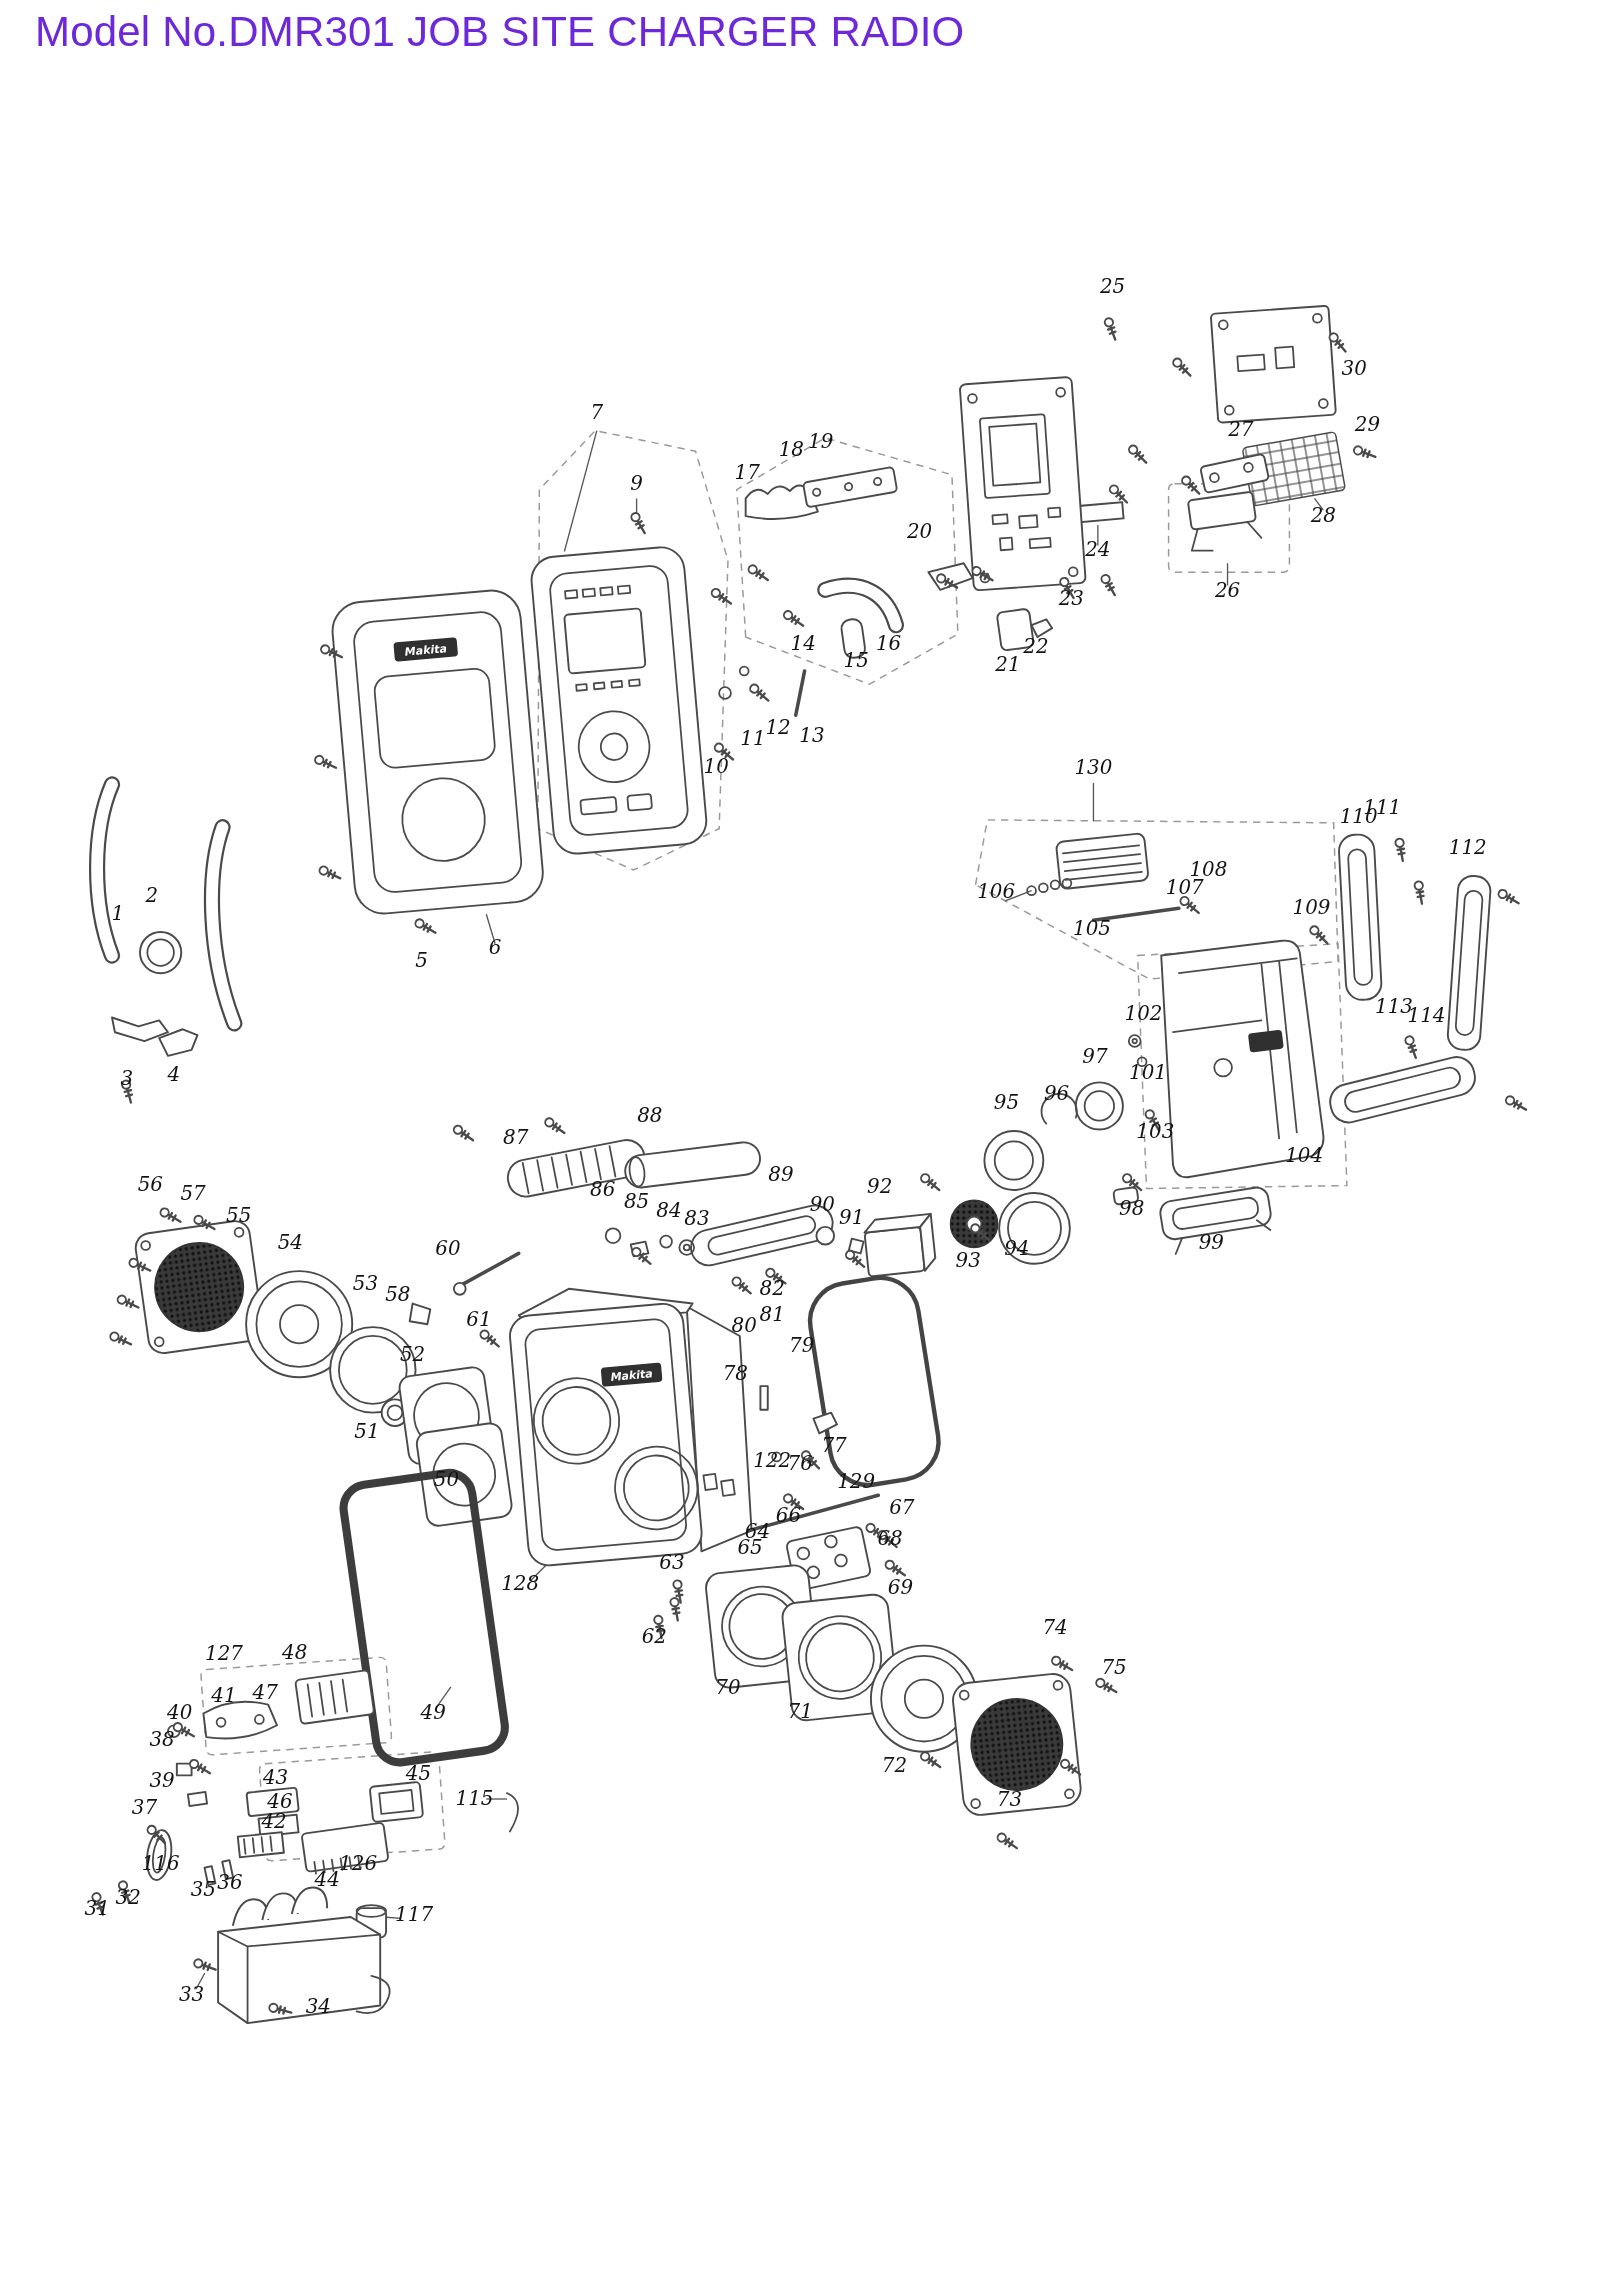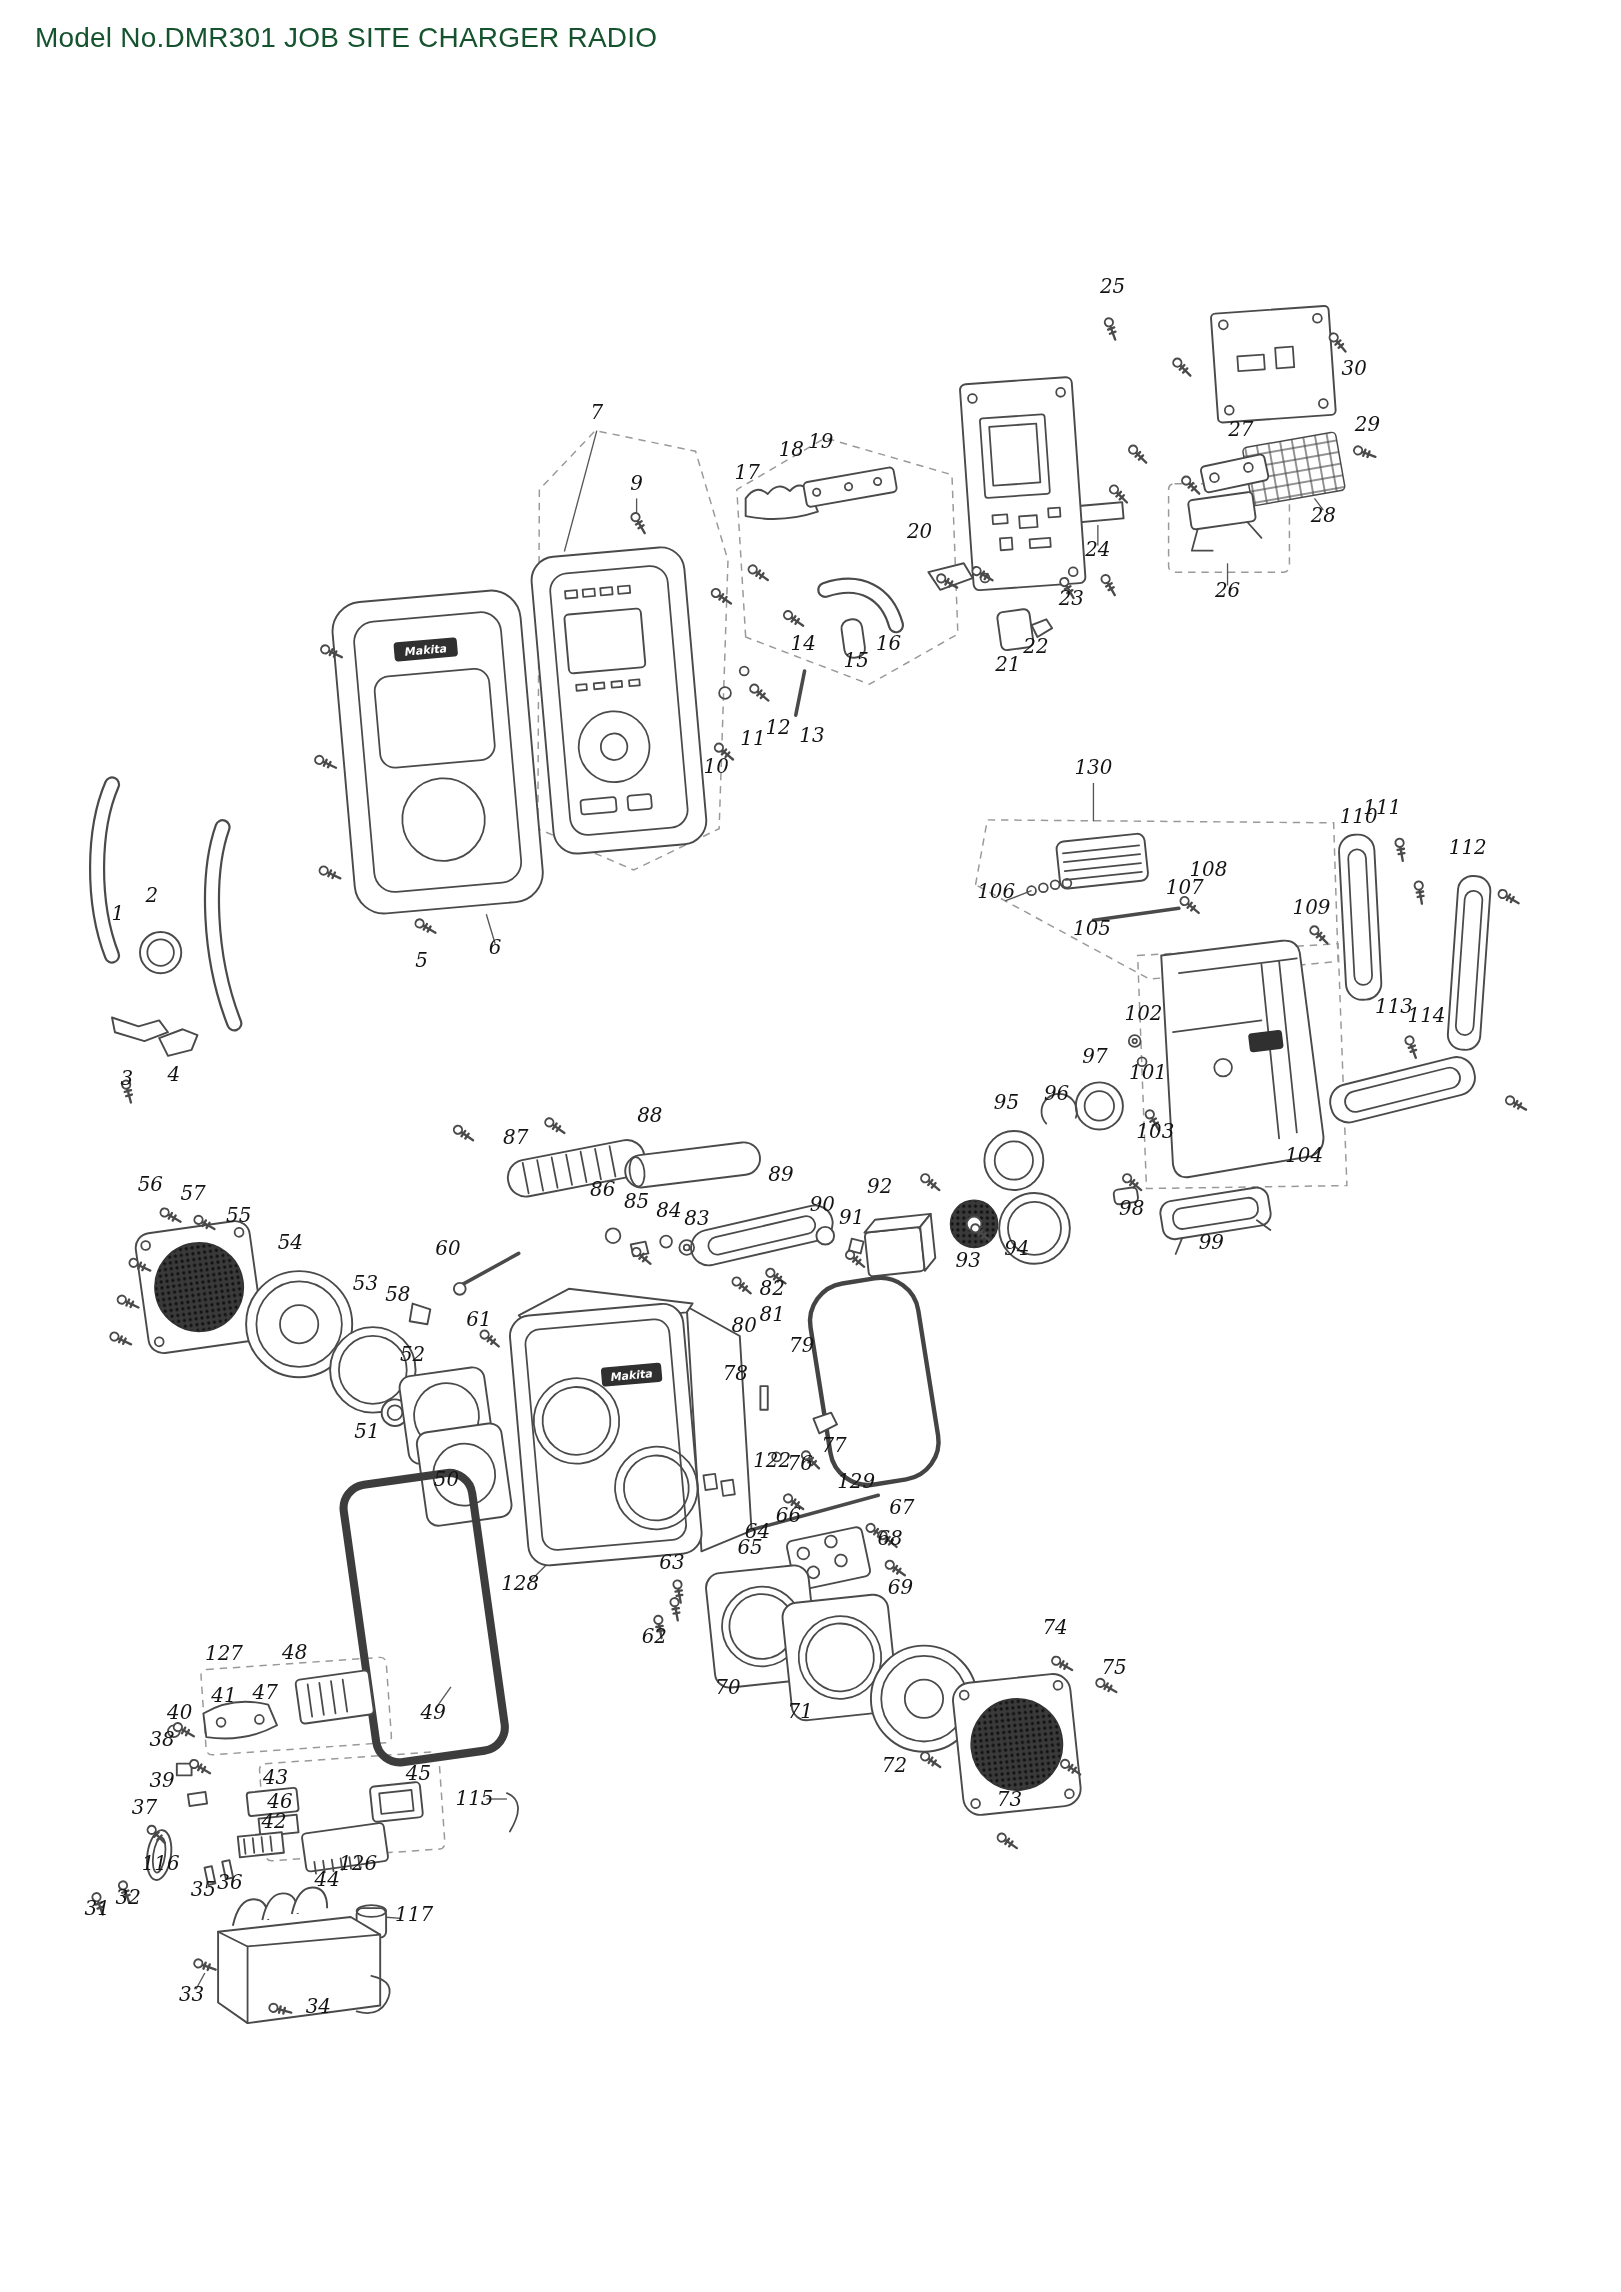--- a/index.html
+++ b/index.html
@@ -1,18 +1,18 @@
 <!DOCTYPE html>
 <html><head>
 <meta charset="utf-8">
 <style>
   html,body{margin:0;padding:0;background:#fff}
   .page{position:relative;width:1621px;height:2293px;background:#fff;overflow:hidden;
         font-family:"Liberation Sans",sans-serif}
-  .title{position:absolute;left:35px;top:22px;font-size:28px;color:#14532d;letter-spacing:0.2px}
+  .title{position:absolute;left:35px;top:8px;font-size:42px;color:#6d28d9;letter-spacing:0.2px}
   svg.diagram{position:absolute;left:0;top:0}
   .ln{fill:none;stroke:#4a4a4a;stroke-width:1.2;stroke-linecap:round;stroke-linejoin:round}
   .ln2{fill:none;stroke:#4a4a4a;stroke-width:2.4;stroke-linecap:round}
   .fillw{fill:#fff;stroke:#4a4a4a;stroke-width:1.3;stroke-linejoin:round}
   .dark{fill:#303030;stroke:#303030}
   .dashed{fill:none;stroke:#999;stroke-width:1;stroke-dasharray:5 4}
   .gasket{fill:none;stroke:#3d3d3d;stroke-width:5.5}
   .gasket2{fill:none;stroke:#444;stroke-width:3}
   .tube-o{fill:none;stroke:#4a4a4a;stroke-width:11;stroke-linecap:round}
   .tube-i{fill:none;stroke:#fff;stroke-width:8;stroke-linecap:round}

